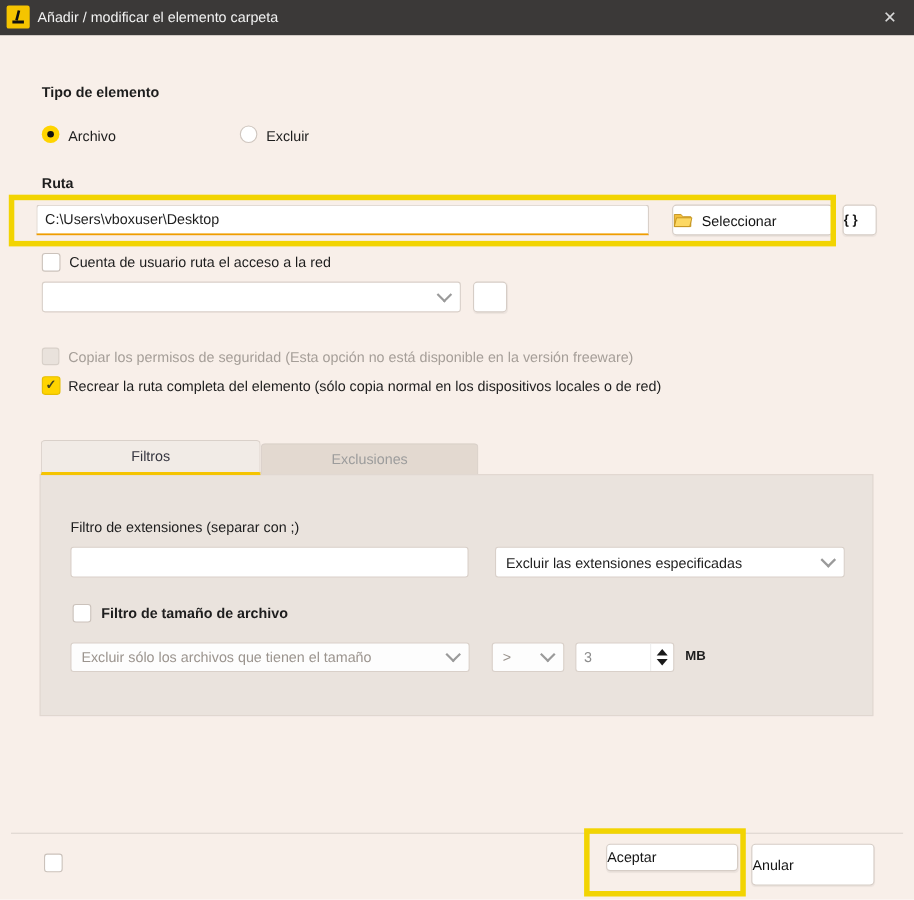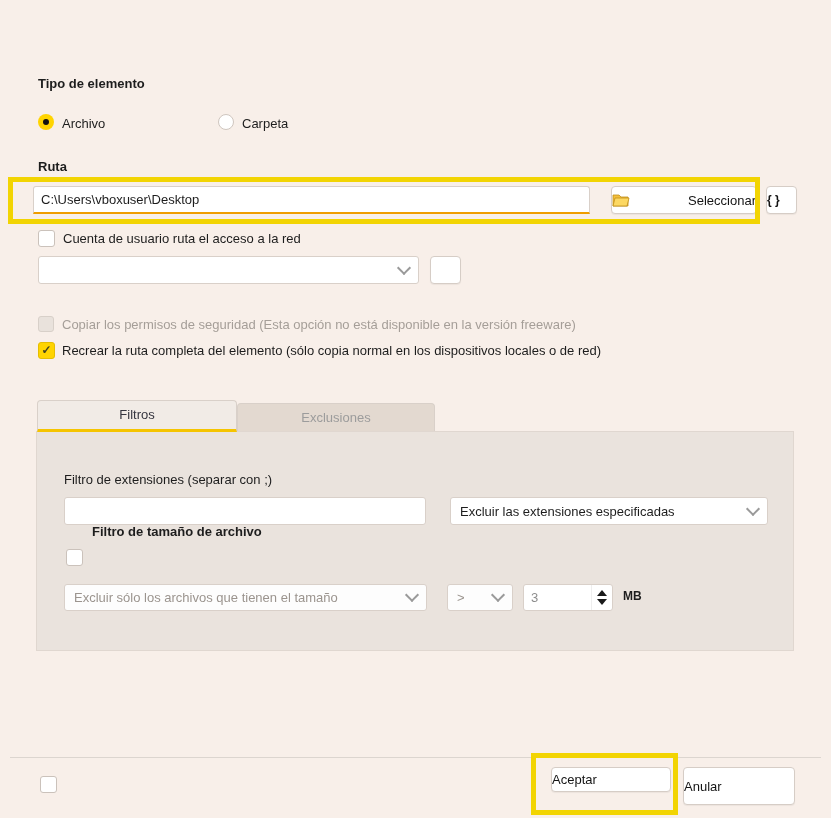--- a/index.html
+++ b/index.html
@@ -22,21 +22,21 @@
   .radio{position:absolute;width:16px;height:16px;border-radius:50%;box-sizing:border-box;}
   .radio.on{background:#ffd400;}
   .radio.on .dot{position:absolute;left:5px;top:5px;width:6px;height:6px;border-radius:50%;background:#111;}
   .radio.off{background:#fff;border:1px solid #cfc6bf;}
   .tinput{position:absolute;background:#fff;border:1px solid #d9d0c9;border-radius:3px;box-sizing:border-box;font-size:13px;color:#1d1d1d;padding:12px 7px;font-family:"Liberation Sans",sans-serif;outline:none;}
   .tinput.focused{border-bottom:2px solid #ef9d00;border-radius:3px 3px 0 0;}
   .combo{position:absolute;background:#fff;border:1px solid #d9d0c9;border-radius:3px;box-sizing:border-box;display:flex;align-items:center;padding:0 9px;font-size:13px;color:#1d1d1d;cursor:pointer;}
   .combo .txt{flex:1;white-space:nowrap;overflow:hidden;}
   .combo.disabled{color:#9b948e;background:#fdfdfd;}
   .chev{width:8px;height:8px;border-right:2px solid #9a9a9a;border-bottom:2px solid #9a9a9a;transform:rotate(45deg);margin-top:-5px;flex:0 0 auto;}
-  .btn{position:absolute;background:#fff;border:1px solid #d6cdc6;border-radius:4px;box-sizing:border-box;display:flex;align-items:center;justify-content:space-between;font-size:13px;color:#141414;cursor:pointer;box-shadow:0 1px 1px rgba(0,0,0,0.05);}
+  .btn{position:absolute;background:#fff;border:1px solid #d6cdc6;border-radius:4px;box-sizing:border-box;display:flex;align-items:center;justify-content:flex-start;font-size:13px;color:#141414;cursor:pointer;box-shadow:0 1px 1px rgba(0,0,0,0.05);}
   .hl{position:absolute;border:5px solid #f2d402;box-sizing:border-box;pointer-events:none;}
 
   
   .tab{position:absolute;box-sizing:border-box;text-align:center;font-size:13px;cursor:pointer;}
   .tab.active{left:37px;top:400px;width:200px;height:32px;background:#f1ebe6;border:1px solid #d9d0c9;border-bottom:3px solid #f5c400;border-radius:4px 4px 0 0;color:#35353f;line-height:27px;z-index:3;}
   .tab.inactive{left:237px;top:403px;width:198px;height:29px;background:#e3d9d0;border:1px solid #d9d0c9;border-bottom:none;border-radius:4px 4px 0 0;color:#9c9c9c;line-height:28px;z-index:1;}
   .panel{position:absolute;left:36px;top:431px;width:758px;height:220px;background:#eae3dd;border:1px solid #e0d7d0;box-sizing:border-box;z-index:2;}
 
   
   .spinwrap{position:absolute;display:flex;align-items:center;background:#fff;border:1px solid #d9d0c9;border-radius:3px;box-sizing:border-box;}
@@ -45,30 +45,40 @@
   .tri-up{width:0;height:0;border-left:5px solid transparent;border-right:5px solid transparent;border-bottom:6px solid #1a1a1a;}
   .tri-dn{width:0;height:0;border-left:5px solid transparent;border-right:5px solid transparent;border-top:6px solid #1a1a1a;}
 
   .divider{position:absolute;left:10px;top:757px;width:811px;height:1px;background:#dcd5cf;}
 </style>
 </head>
 <body>
 
 <div class="dialog">
 
+  <div class="titlebar">
+    <div class="app-icon">
+      <svg width="15" height="15" viewBox="0 0 20 20">
+        <line x1="11" y1="2" x2="8" y2="14" stroke="#101010" stroke-width="3.2"></line>
+        <line x1="3" y1="16" x2="17" y2="16" stroke="#101010" stroke-width="3.4"></line>
+      </svg>
+    </div>
+    <div class="title-text">Añadir / modificar el elemento carpeta</div>
+    <div class="close-btn">✕</div>
+  </div>
 
   <div class="lbl bold" style="left:38px;top:76px;">Tipo de elemento</div>
 
   <div class="radio on" style="left:38px;top:114px;">
       <span class="dot"></span>
     </div>
   <div class="lbl" style="left:62px;top:116px;">Archivo</div>
 
   <div class="radio off" style="left:218px;top:114px;"></div>
-  <div class="lbl" style="left:242px;top:116px;">Carpeta</div>
+  <div class="lbl" style="left:242px;top:116px;">Excluir</div>
 
   <div class="lbl bold" style="left:38px;top:159px;">Ruta</div>
 
   <input class="tinput focused" style="left: 33px; top: 186px; width: 557px; height: 28px;" value="C:\Users\vboxuser\Desktop">
 
   <div class="btn" style="left:611px;top:186px;width:146px;height:28px;gap:8px;">
     <span style="display:flex;">
       <svg width="18" height="14" viewBox="0 0 18 14">
         <path d="M1 2 h6 l2 2 h7 v9 H1 z" fill="#f3bf3c" stroke="#c08f1a" stroke-width="0.8"></path>
         <path d="M3 5 h14 l-2 8 H1 z" fill="#fcd863" stroke="#c08f1a" stroke-width="0.8"></path>
@@ -103,21 +113,21 @@
   <div class="lbl" style="left:64px;top:472px;z-index:4;">Filtro de extensiones (separar con ;)</div>
 
   <input class="tinput" style="left: 64px; top: 497px; width: 362px; height: 28px; z-index: 4;" value="">
 
   <div class="combo" style="left:450px;top:497px;width:318px;height:28px;z-index:4;">
     <span class="txt">Excluir las extensiones especificadas</span>
     <span class="chev"></span>
   </div>
 
   <div class="cb" style="left:66px;top:549px;z-index:4;"></div>
-  <div class="lbl" style="left:92px;top:524px;z-index:4;font-weight:bold;font-weight:600;">Filtro de tamaño de archivo</div>
+  <div class="lbl" style="left:92px;top:550px;z-index:4;font-weight:bold;font-weight:600;">Filtro de tamaño de archivo</div>
 
   <div class="combo disabled" style="left:64px;top:584px;width:363px;height:27px;z-index:4;">
     <span class="txt">Excluir sólo los archivos que tienen el tamaño</span>
     <span class="chev"></span>
   </div>
 
   <div class="combo disabled" style="left:447px;top:584px;width:66px;height:27px;z-index:4;">
     <span class="txt">&gt;</span>
     <span class="chev"></span>
   </div>

